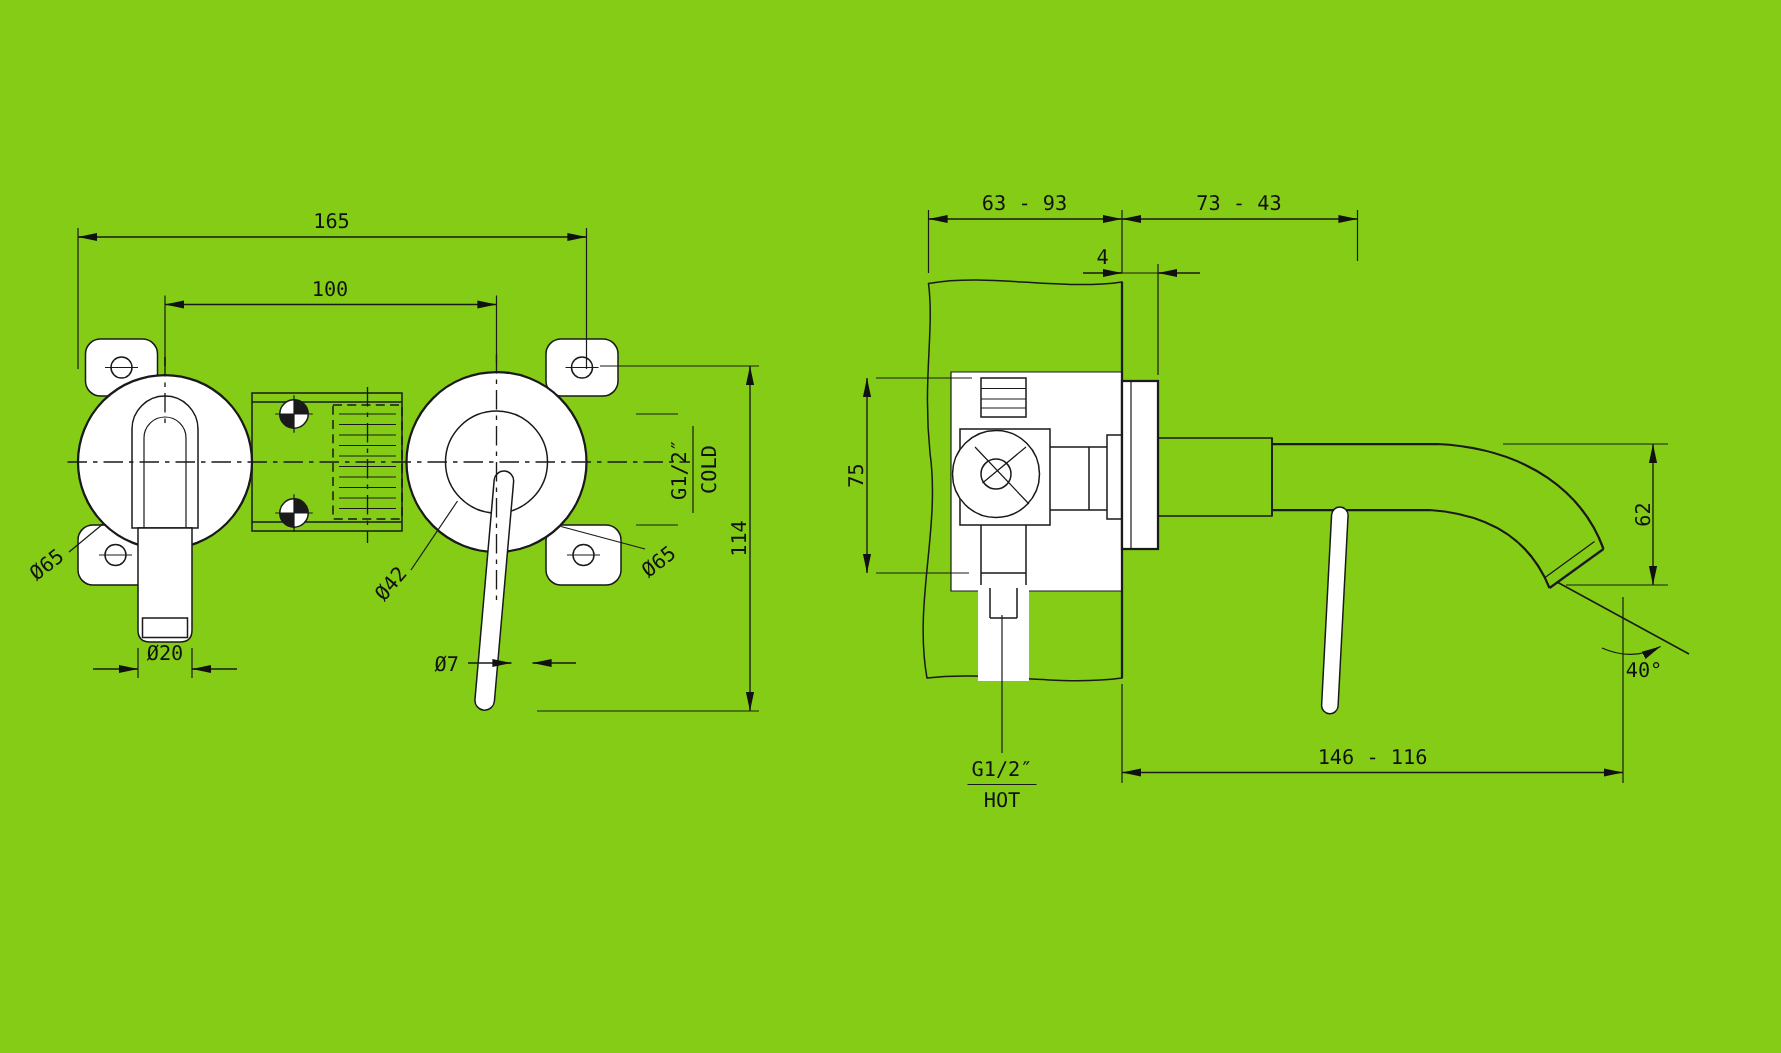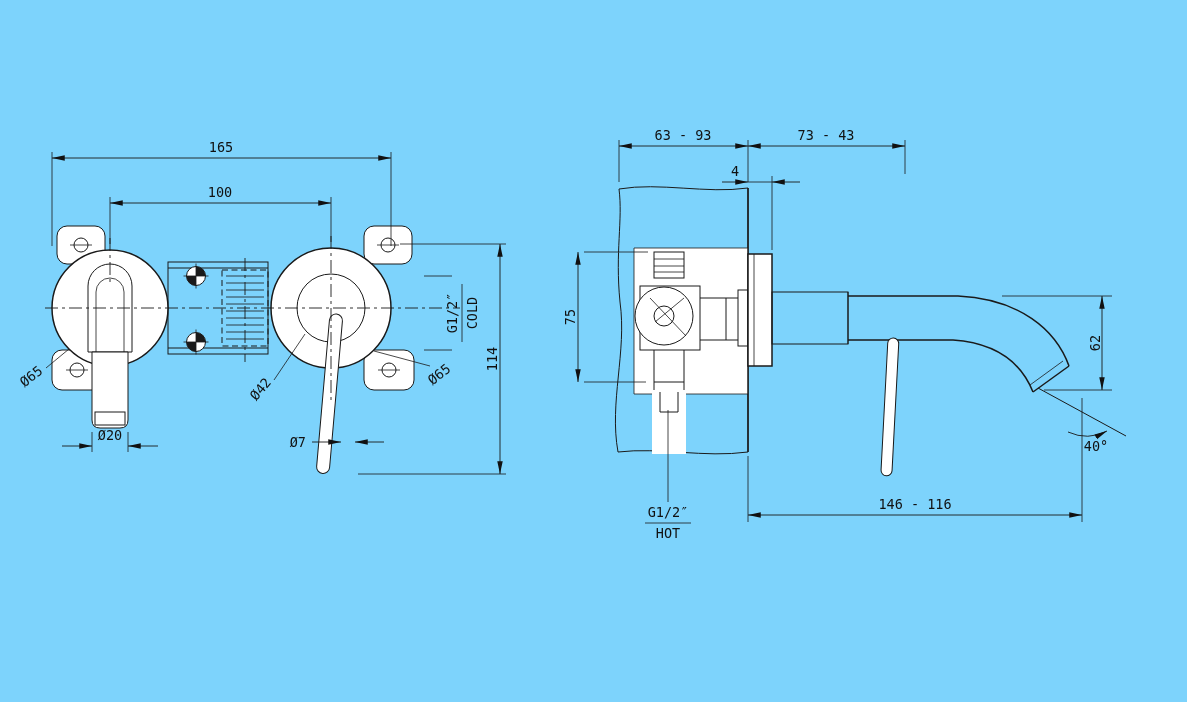--- a/index.html
+++ b/index.html
@@ -1,16 +1,16 @@
 <!DOCTYPE html>
 <html><head>
 <meta charset="utf-8">
 <style>
   html,body { margin:0; padding:0; background:#ffffff; }
-  .stage { position:relative; width:1187px; height:702px; background:#7dd3fc; overflow:hidden; }
+  .stage { position:relative; width:1187px; height:702px; background:#84cc16; overflow:hidden; }
   svg { position:absolute; inset:0; }
   svg text {
     font-family:"DejaVu Sans Mono","Liberation Mono",monospace;
     font-size:13.5px;
     fill:#111111;
   }
   .ln  { stroke:#1a1a1a; stroke-width:1;   fill:none; }
   .thk { stroke-width:1.5; }
   .wfill { fill:#ffffff; }
   .ext { stroke:#1a1a1a; stroke-width:0.8; fill:none; }

